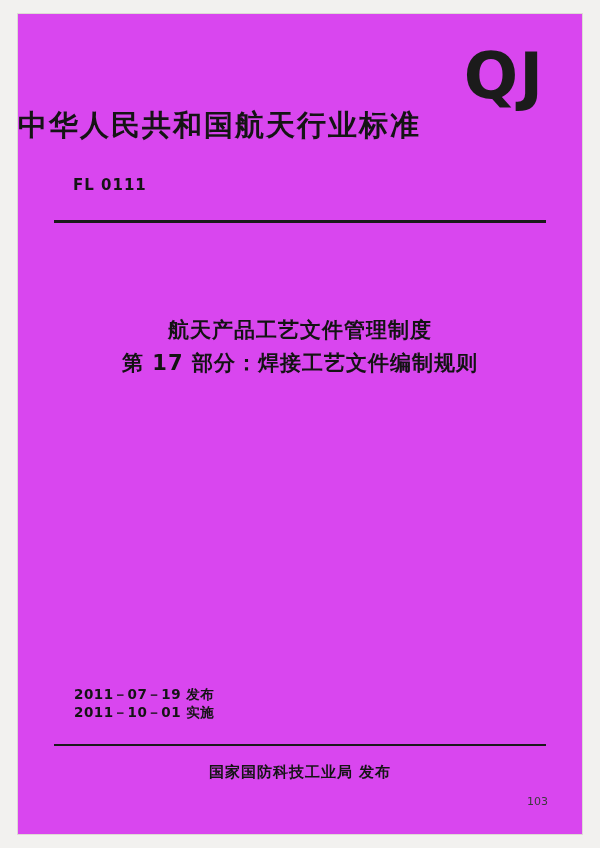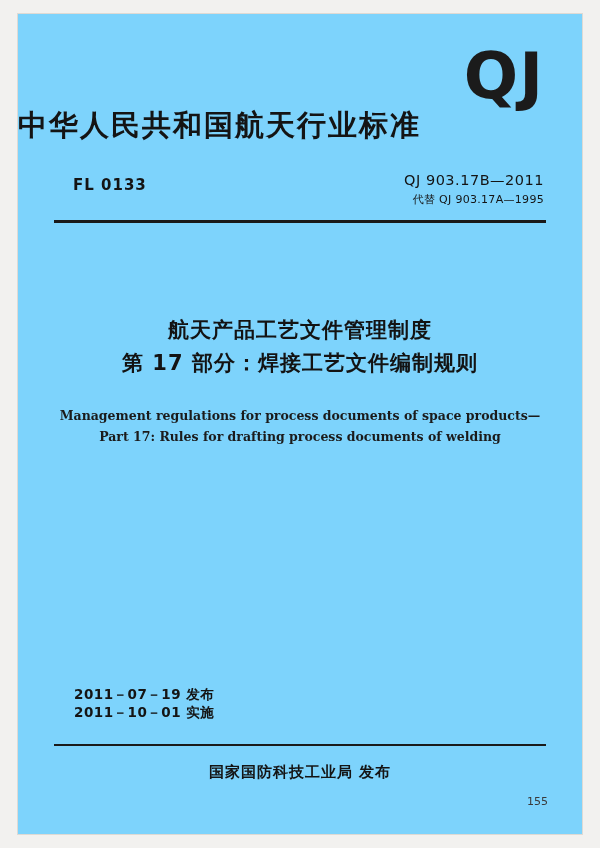--- a/index.html
+++ b/index.html
@@ -15,21 +15,21 @@
     overflow: hidden;
     font-family: "DejaVu Sans", sans-serif;
     box-sizing: border-box;
   }
   .sheet {
     position: absolute;
     left: 18px;
     top: 14px;
     width: 564px;
     height: 820px;
-    background: #7dd3fc;
+    background: #d946ef;
     box-shadow: 0 0 0 1px #dedad4;
   }
   
   .qj-logo {
     position: absolute;
     right: 38px;
     top: 30px;
     font-family: "DejaVu Sans", sans-serif;
     font-weight: bold;
     font-size: 64px;
@@ -156,43 +156,35 @@
 </head>
 <body>
 
 <div class="page">
   <div class="sheet">
 
     <div class="qj-logo">QJ</div>
 
     <div class="main-title">中华人民共和国航天行业标准</div>
 
-    <div class="fl-number">FL 0133</div>
+    <div class="fl-number">FL 0111</div>
 
-    <div class="std-num">
-      <div class="primary">QJ 903.17B—2011</div>
-      <div class="replaces">代替 QJ 903.17A—1995</div>
-    </div>
 
     <div class="rule-top"></div>
 
     <div class="title-block">
       <div class="doc-title-cn">航天产品工艺文件管理制度</div>
       <div class="doc-title-cn">第 17 部分：焊接工艺文件编制规则</div>
-      <div class="doc-title-en">
-        <div>Management regulations for process documents of space products—</div>
-        <div>Part 17: Rules for drafting process documents of welding</div>
-      </div>
     </div>
 
     <div class="dates">
       <div>2011－07－19 发布</div>
       <div>2011－10－01 实施</div>
     </div>
 
     <div class="rule-bottom"></div>
 
     <div class="issuer">国家国防科技工业局  发布</div>
 
-    <div class="page-number">155</div>
+    <div class="page-number">103</div>
 
   </div>
 </div>
 
 </body></html>

